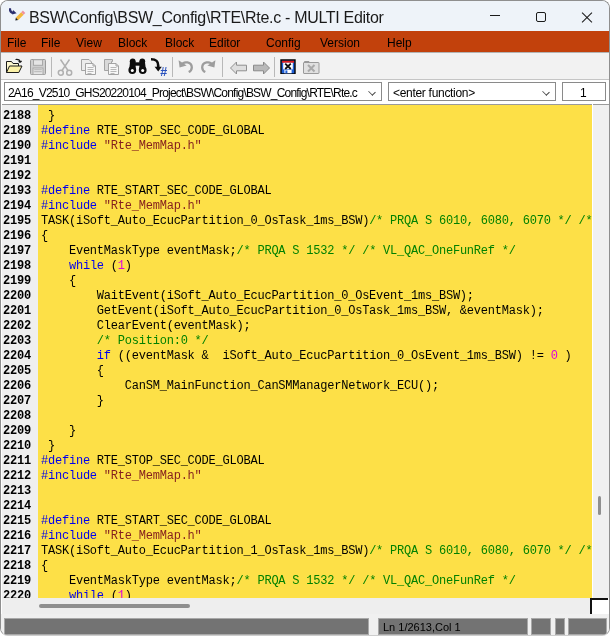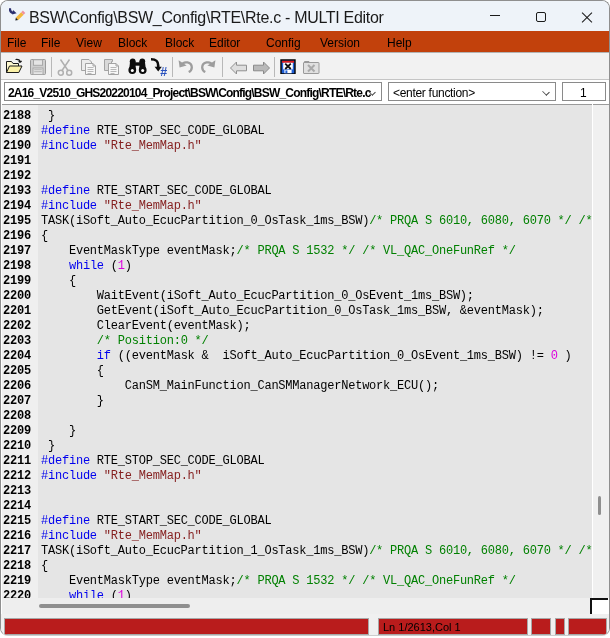--- a/index.html
+++ b/index.html
@@ -21,36 +21,36 @@
 .menusep { position:absolute; left:0; top:51px; width:100%; height:1px; background:#b3b3b3; }
 .toolbar { position:absolute; left:0; top:52px; width:100%; height:26px; background:#f2f2f2; }
 .toolsep { position:absolute; left:0; top:78px; width:100%; height:1px; background:#c5c5c5; }
 .tb { position:absolute; top:5px; }
 .tbsep { position:absolute; top:4px; width:1px; height:20px; background:#b8b8b8; }
 .comborow { position:absolute; left:0; top:79px; width:100%; height:25px; background:#fff; }
 .combo { position:absolute; top:2px; height:19px; border:1px solid #8a8a8a; background:#fff; font-size:12px; color:#000; }
 .combo .txt { position:absolute; left:4px; top:2.5px; white-space:nowrap; }
 .chev { position:absolute; right:5px; top:6px; width:7px; height:7px; }
 .chev:before { content:""; position:absolute; left:0; top:0; width:5px; height:5px; border-right:1px solid #444; border-bottom:1px solid #444; transform:rotate(45deg) scale(1,0.8); }
-.codewrap { position:absolute; left:1px; top:103px; width:590px; height:494px; background:#e5e5e5; border-top:1px solid #9a9a9a; overflow:hidden; }
+.codewrap { position:absolute; left:1px; top:103px; width:590px; height:494px; background:#fde047; border-top:1px solid #9a9a9a; overflow:hidden; }
 .gutter { position:absolute; left:0; top:0; width:36px; height:100%; background:#efefef; }
 pre { font-family:"Liberation Mono",monospace; font-size:12px; line-height:15px; letter-spacing:-0.22px; }
 .nums { position:absolute; left:1px; top:3.5px; font-weight:bold; color:#000; }
 .src { position:absolute; left:39px; top:3.5px; color:#000; white-space:pre; }
 .k { color:#0000ee;text-align:right; }
 .s { color:#841e1e; }
 .c { color:#008000; }
 .m { color:#dd00dd; }
 .vscroll { position:absolute; left:592px; top:103px; width:17px; height:494px; background:#f0f0f0; border-top:1px solid #9a9a9a; }
 .vthumb { position:absolute; left:5px; top:391px; width:3px; height:19px; background:#8f8f8f; border-radius:2px; }
 .hscroll { position:absolute; left:1px; top:597px; width:590px; height:16px; background:#eeeeee; }
 .hthumb { position:absolute; left:37px; top:6px; width:151px; height:3.5px; background:#8f8f8f; border-radius:2px; }
 .corner { position:absolute; left:589px; top:597px; width:18px; height:17px; border-left:2px solid #111; border-top:2px solid #111; }
 .statusbar { position:absolute; left:0; top:613px; width:610px; height:21px; background:#f0f0f0; }
-.sf { position:absolute; top:4px; height:17px; border:1px solid #a8a8a8; background:#b91c1c; font-size:11px; color:#000; }
+.sf { position:absolute; top:4px; height:17px; border:1px solid #a8a8a8; background:#737373; font-size:11px; color:#000; }
 .sf .t { position:absolute; left:4px; top:1.5px; white-space:nowrap; }
 
 </style>
 </head>
 <body>
 <div class="win">
   <div class="titlebar">
     <svg class="appicon" width="18" height="18" viewBox="0 0 18 18">
       <path d="M0.9 1.2 C0.9 3.9 1.8 5.5 4.4 5.9" stroke="#2b2f6e" stroke-width="2.3" fill="none"></path>
       <path d="M4.0 3.1 L7.6 6.3 L3.2 7.6 Z" fill="#2b2f6e"></path>
@@ -156,21 +156,21 @@
       <path d="M5.2 4.6 L10.8 10 M10.8 4.6 L5.2 10" stroke="#111" stroke-width="1.8"></path>
     </svg>
     <svg class="tb" style="left:302px;top:6px" width="17" height="15" viewBox="0 0 17 15">
       <path d="M1.5 4.5 v-2 h4.5 v2" fill="#e0e0e0" stroke="#9a9a9a"></path>
       <rect x="0.5" y="3.5" width="15.5" height="11" rx="0.5" fill="#e0e0e0" stroke="#9a9a9a"></rect>
       <path d="M5 6 L11.5 12.5 M11.5 6 L5 12.5" stroke="#a9a9a9" stroke-width="2"></path>
     </svg>
   </div>
   <div class="toolsep"></div>
   <div class="comborow">
-    <div class="combo" style="left:3px; width:378px;font-weight:bold;">
+    <div class="combo" style="left:3px; width:378px;">
       <span class="txt" style="letter-spacing:-0.8px; left:3px">2A16_V2510_GHS20220104_Project\BSW\Config\BSW_Config\RTE\Rte.c</span>
       <div class="chev"></div>
     </div>
     <div class="combo" style="left:387px; width:168px;">
       <span class="txt" style="letter-spacing:-0.3px">&lt;enter function&gt;</span>
       <div class="chev"></div>
     </div>
     <div class="combo" style="left:561px; width:44px;">
       <span class="txt" style="left:17px">1</span>
     </div>

